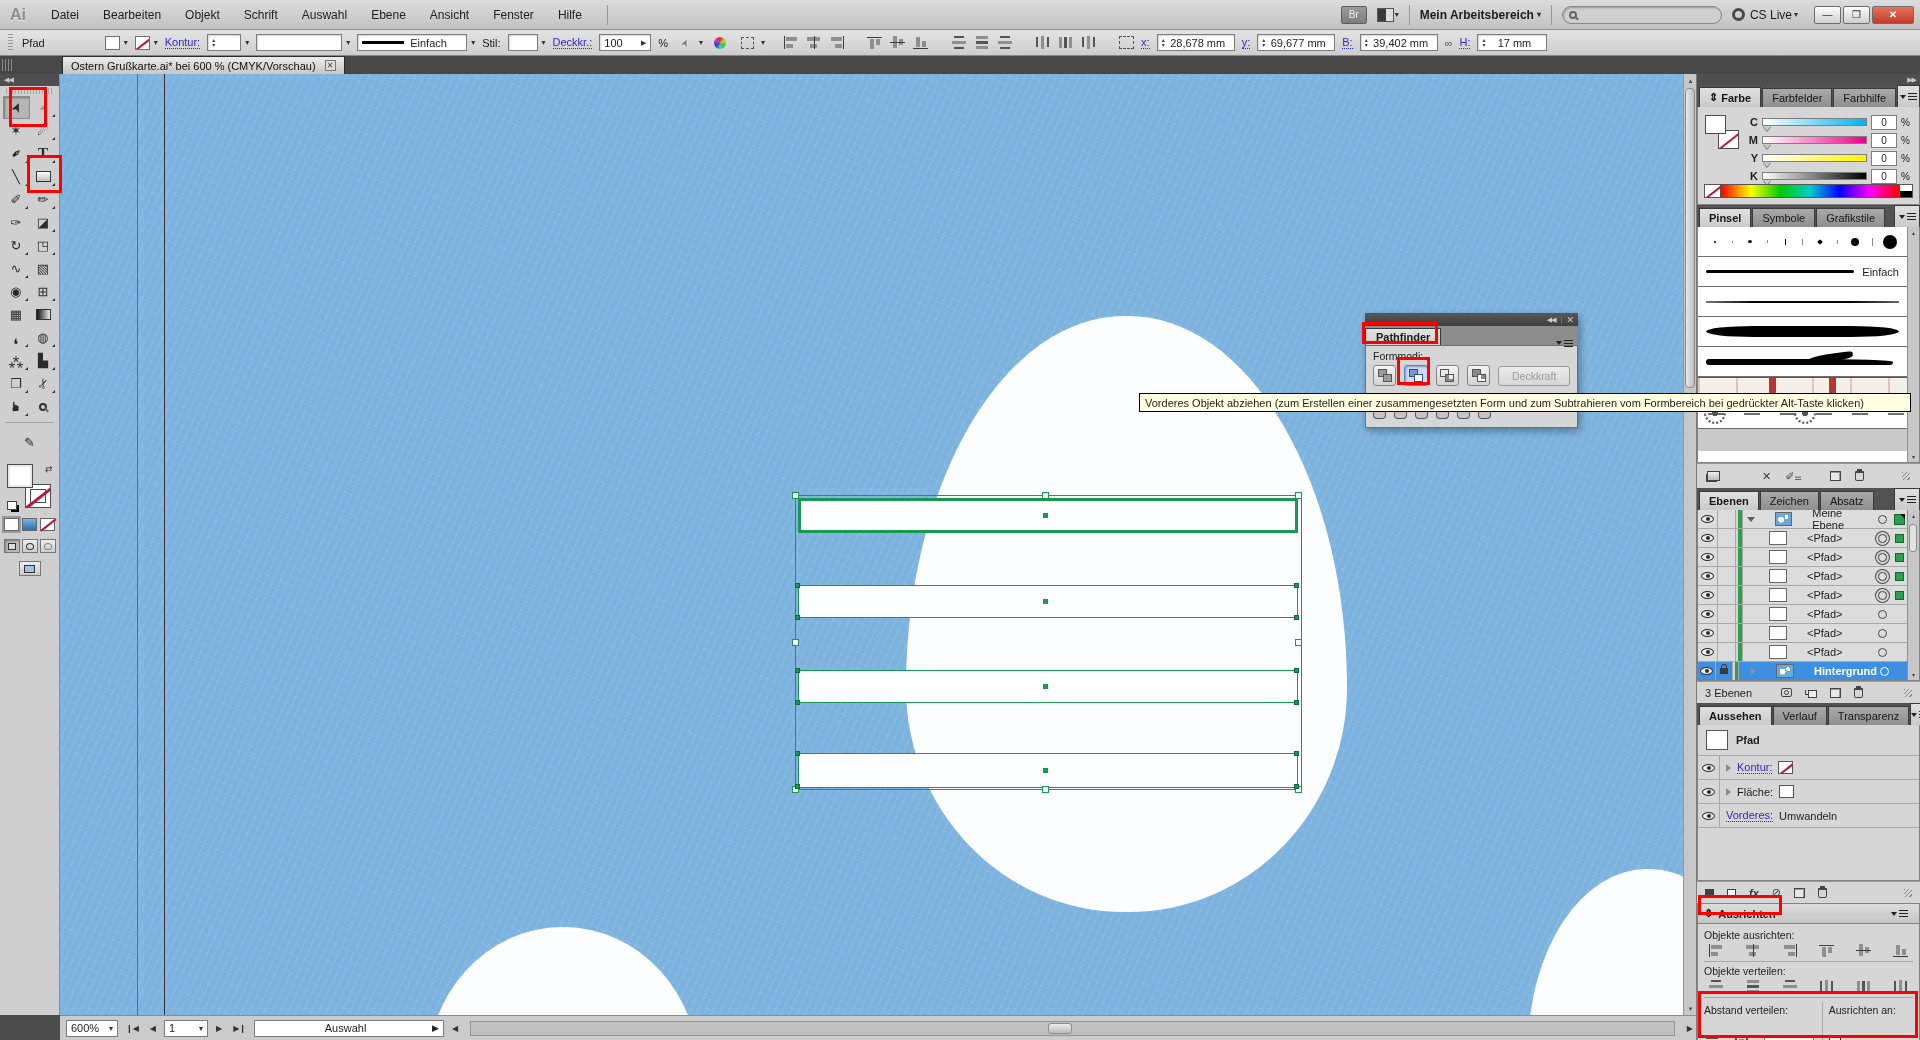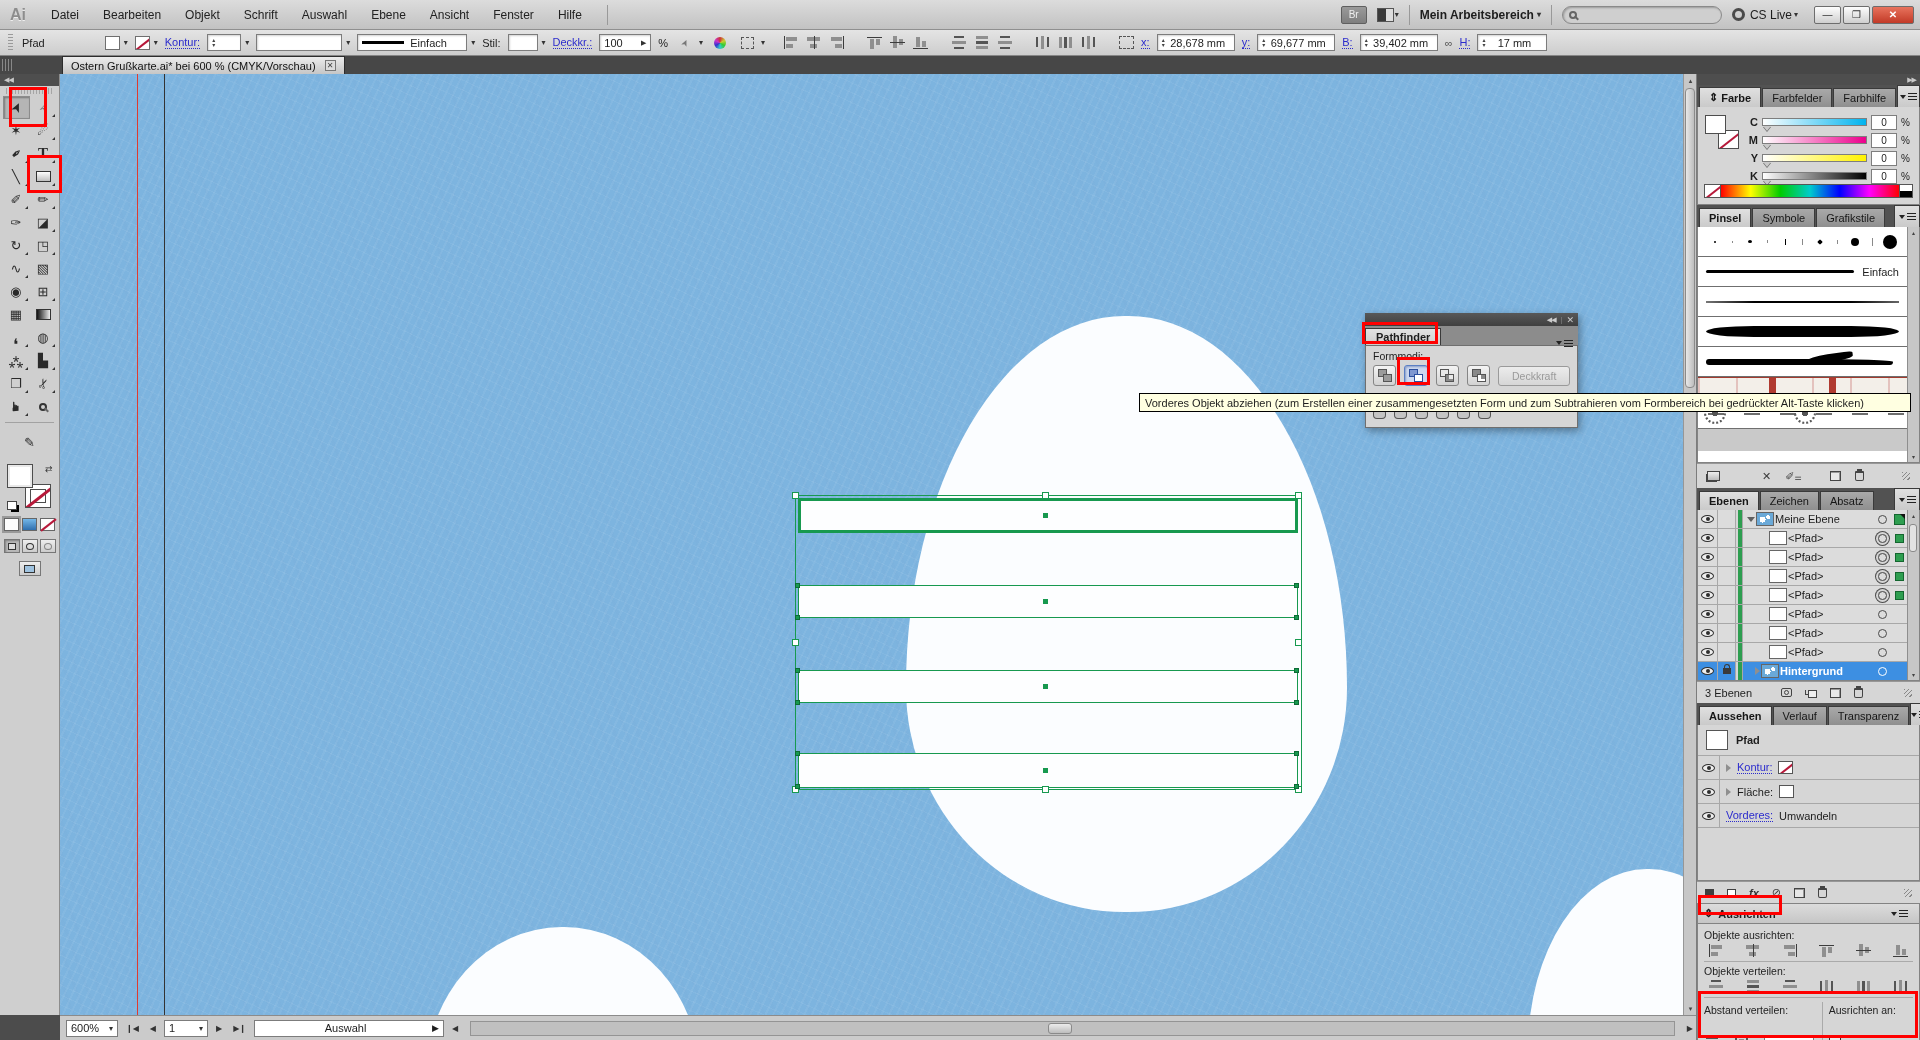--- a/index.html
+++ b/index.html
@@ -182,21 +182,21 @@
 
 .ebody{height:171px;position:relative;overflow:hidden;background:#d6d6d6;padding-right:12px}
 .lrow{height:19px;display:flex;align-items:center;border-bottom:1px solid #a8a8a8;background:#dcdcdc}
 .c-eye{width:20px;align-self:stretch;border-right:1px solid #a8a8a8;display:flex;align-items:center;justify-content:center}
 .eye{width:13px;height:8px;border:1px solid #2e2e2e;border-radius:50%;position:relative;background:#eee}
 .eye::after{content:"";position:absolute;left:4px;top:1px;width:4px;height:4px;background:#2e2e2e;border-radius:50%}
 .c-lock{width:18px;align-self:stretch;border-right:1px solid #a8a8a8;display:flex;align-items:center;justify-content:center}
 .lock{width:8px;height:6px;background:#3a3a3a;position:relative}
 .lock::before{content:"";position:absolute;left:1px;top:-4px;width:4px;height:4px;border:1.5px solid #3a3a3a;border-bottom:0;border-radius:3px 3px 0 0}
 .c-col{width:7px;align-self:stretch;border-right:1px solid #a8a8a8;background:linear-gradient(90deg,#d6d6d6 2px,#2e9e50 2px 6px,#d6d6d6 6px)}
-.c-main{flex:1;display:flex;align-items:center;gap:1px;padding-left:4px;align-self:stretch}
+.c-main{flex:1;display:flex;align-items:center;gap:20px;padding-left:4px;align-self:stretch}
 .disc-d{width:0;height:0;border-left:4px solid transparent;border-right:4px solid transparent;border-top:5px solid #5f5f5f}
 .disc-r{width:0;height:0;border-top:4px solid transparent;border-bottom:4px solid transparent;border-left:5px solid #8f8f8f}
 .lthumb{width:18px;height:14px;border:1px solid #666;background:#fff}
 .lthumb.art{background:radial-gradient(circle at 35% 55%,#fff 0 3px,transparent 3px),radial-gradient(circle at 70% 35%,#fff 0 2px,transparent 2px),#6aa9d8}
 .lname{font-size:11px}
 .c-tgt{width:17px;display:flex;align-items:center;justify-content:center}
 .tgt{width:9px;height:9px;border:1px solid #4a4a4a;border-radius:50%}
 .tgt.dbl{box-shadow:0 0 0 2px #d6d6d6,0 0 0 3px #4a4a4a}
 .c-sel{width:16px;display:flex;align-items:center;justify-content:center}
 .selsq{width:9px;height:9px;background:#2e9e50;border:1px solid #14662f}

